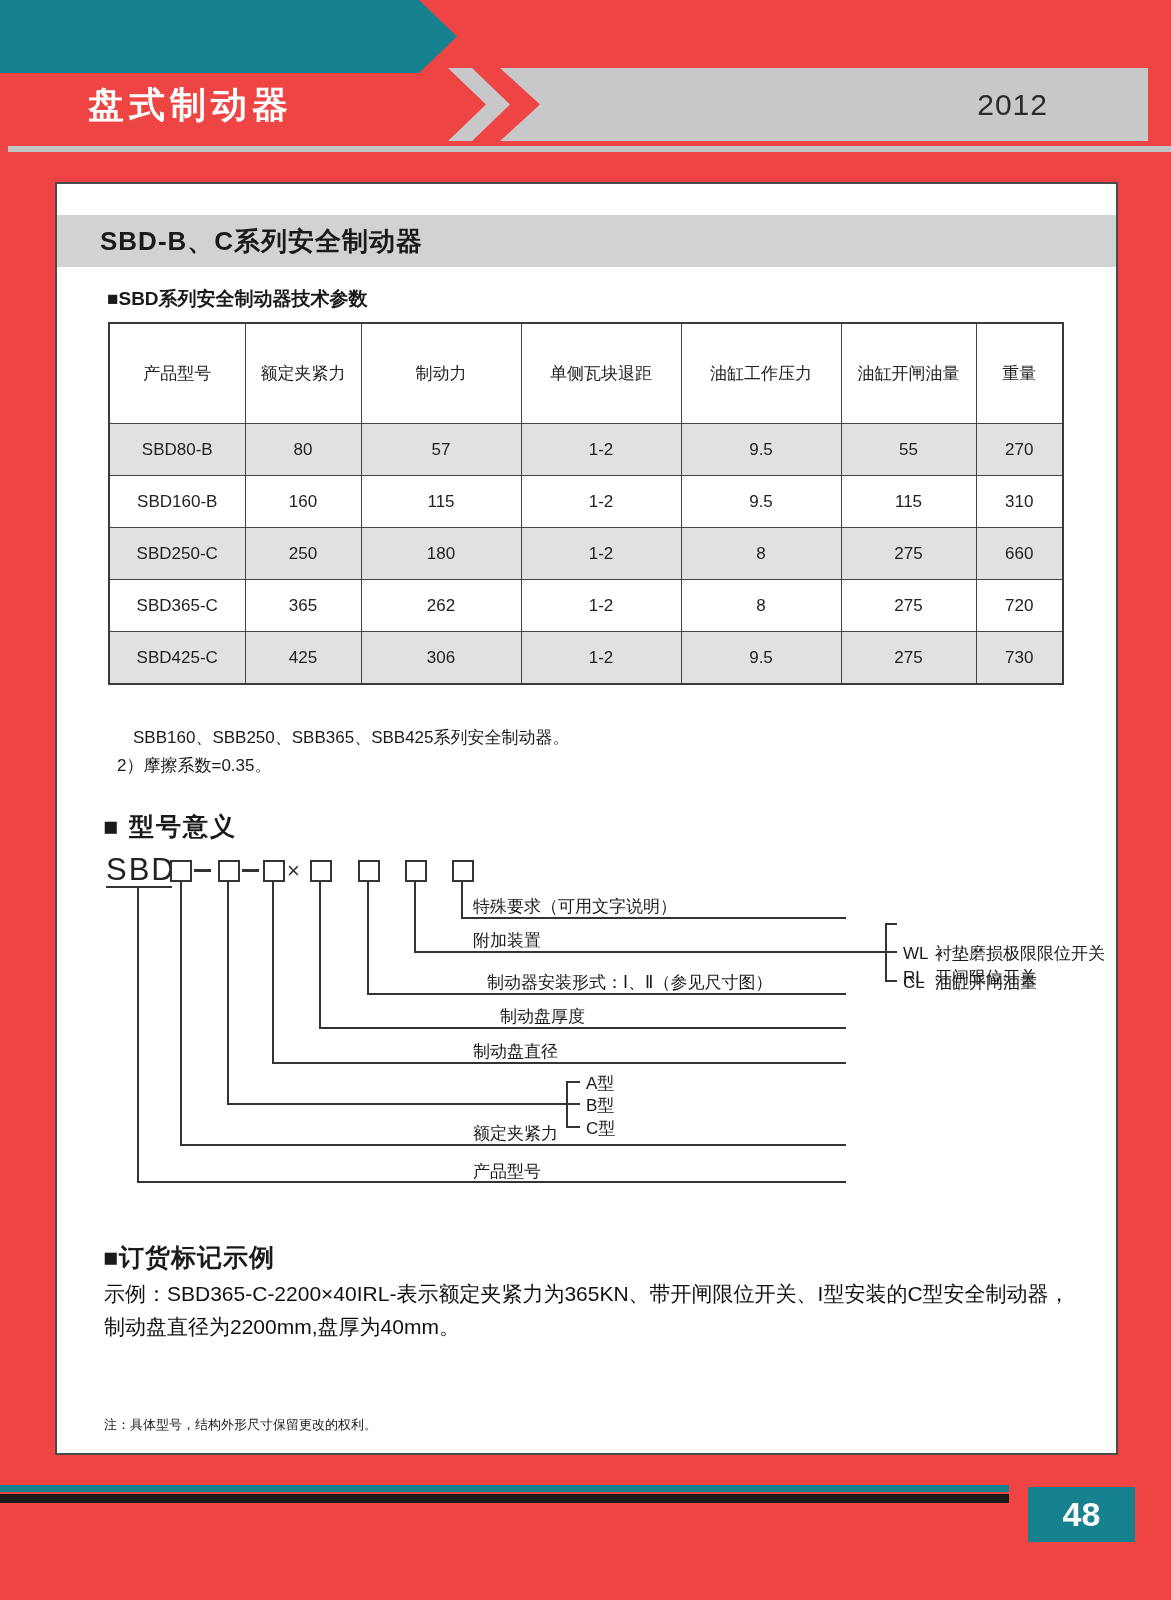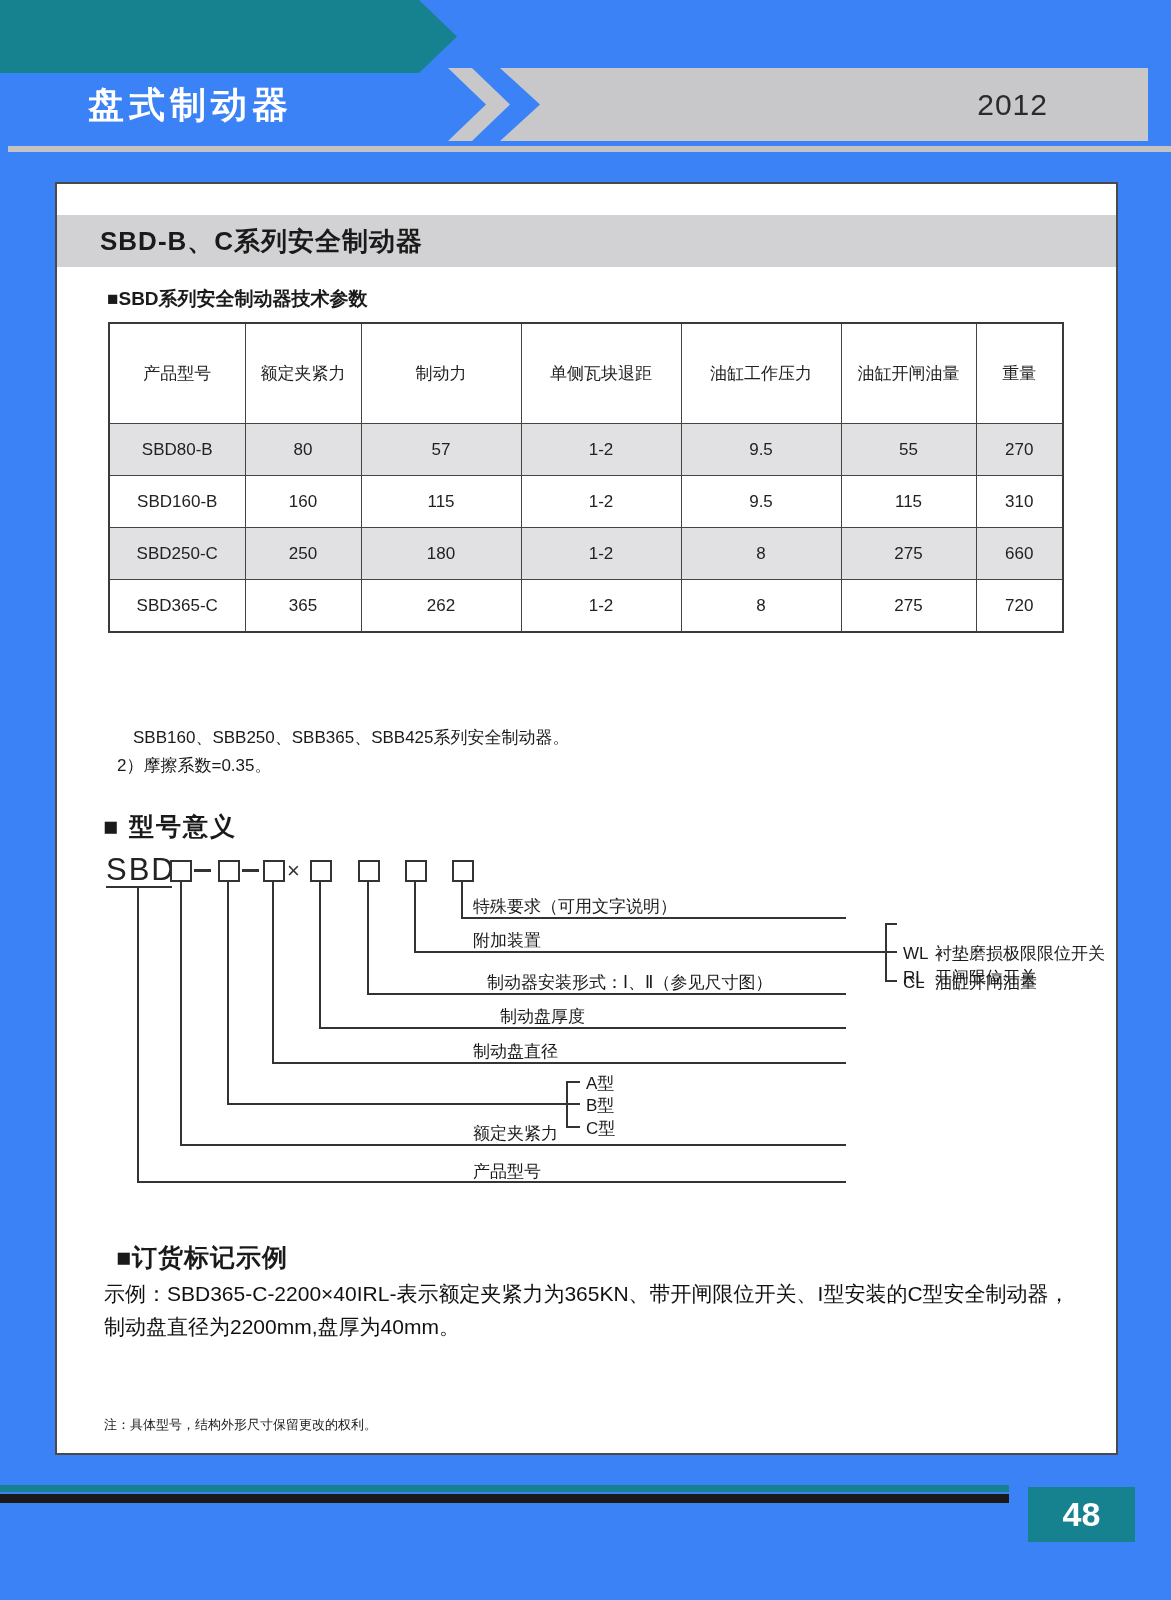--- a/index.html
+++ b/index.html
@@ -1,17 +1,17 @@
 <!DOCTYPE html>
 <html><head>
 <meta charset="utf-8">
 <style>
   html,body{margin:0;padding:0;background:#ffffff;}
   #page{
-    position:relative;width:1171px;height:1600px;background:#3b82f6;
+    position:relative;width:1171px;height:1600px;background:#ef4444;
     font-family:"Liberation Sans","DejaVu Sans",sans-serif;color:#1a1a1a;overflow:hidden;
   }
   .abs{position:absolute;}
 
   
   .banner{left:0;top:68;width:457px;height:73px;background:#17828f;
     clip-path:polygon(0 0, calc(100% - 38px) 0, 100% 50%, calc(100% - 38px) 100%, 0 100%);}
   .banner-text{left:88px;top:68px;width:260px;height:73px;line-height:73px;
     color:#ffffff;font-size:36px;font-weight:bold;letter-spacing:5px;}
   .chev{left:448px;top:68px;width:62px;height:73px;background:#c8c8ca;
@@ -44,21 +44,21 @@
   .model-heading{left:103px;top:810px;font-size:25px;font-weight:bold;letter-spacing:2px;}
 
   
   .dg-line{background:#333;}
   .dg-box{width:18px;height:18px;border:2px solid #333;background:#fff;box-sizing:content-box;}
   .dg-label{font-size:17px;color:#1a1a1a;white-space:nowrap;}
   .code-prefix{left:106px;top:852px;font-size:31px;color:#222;letter-spacing:2px;}
   .times{font-size:22px;color:#333;}
 
   
-  .order-heading{left:103px;top:1241px;font-size:25px;font-weight:bold;letter-spacing:1px;margin-left:13px;}
+  .order-heading{left:103px;top:1241px;font-size:25px;font-weight:bold;letter-spacing:1px;}
   .order-body{left:104px;top:1278px;width:970px;font-size:21px;line-height:1.57;color:#111;}
   .bottom-note{left:104px;top:1416px;font-size:13px;color:#1a1a1a;}
 
   
   .stripe-teal{left:0;top:1485px;width:1009px;height:7px;background:#17828f;}
   .stripe-black{left:0;top:1494px;width:1009px;height:9px;background:#1a1a1a;}
   .page-num-box{left:1028px;top:1487px;width:107px;height:55px;background:#17828f;
     color:#fff;font-size:34px;font-weight:bold;text-align:center;line-height:55px;}
 
   .sw-row{white-space:nowrap;font-size:17px;color:#1a1a1a;}
@@ -131,20 +131,29 @@
         </tr>
         <tr class="row">
           <td>SBD365-C</td>
           <td>365</td>
           <td>262</td>
           <td>1-2</td>
           <td>8</td>
           <td>275</td>
           <td>720</td>
         </tr>
+        <tr class="row shade">
+          <td>SBD425-C</td>
+          <td>425</td>
+          <td>306</td>
+          <td>1-2</td>
+          <td>9.5</td>
+          <td>275</td>
+          <td>730</td>
+        </tr>
       </tbody>
     </table>
   </div>
 
   <div class="abs note-line" style="left:133px;top:726px;">SBB160、SBB250、SBB365、SBB425系列安全制动器。</div>
   <div class="abs note-line" style="left:117px;top:754px;">2）摩擦系数=0.35。</div>
 
   <div class="abs model-heading">■ 型号意义</div>
 
   <div class="abs code-prefix">SBD</div>

